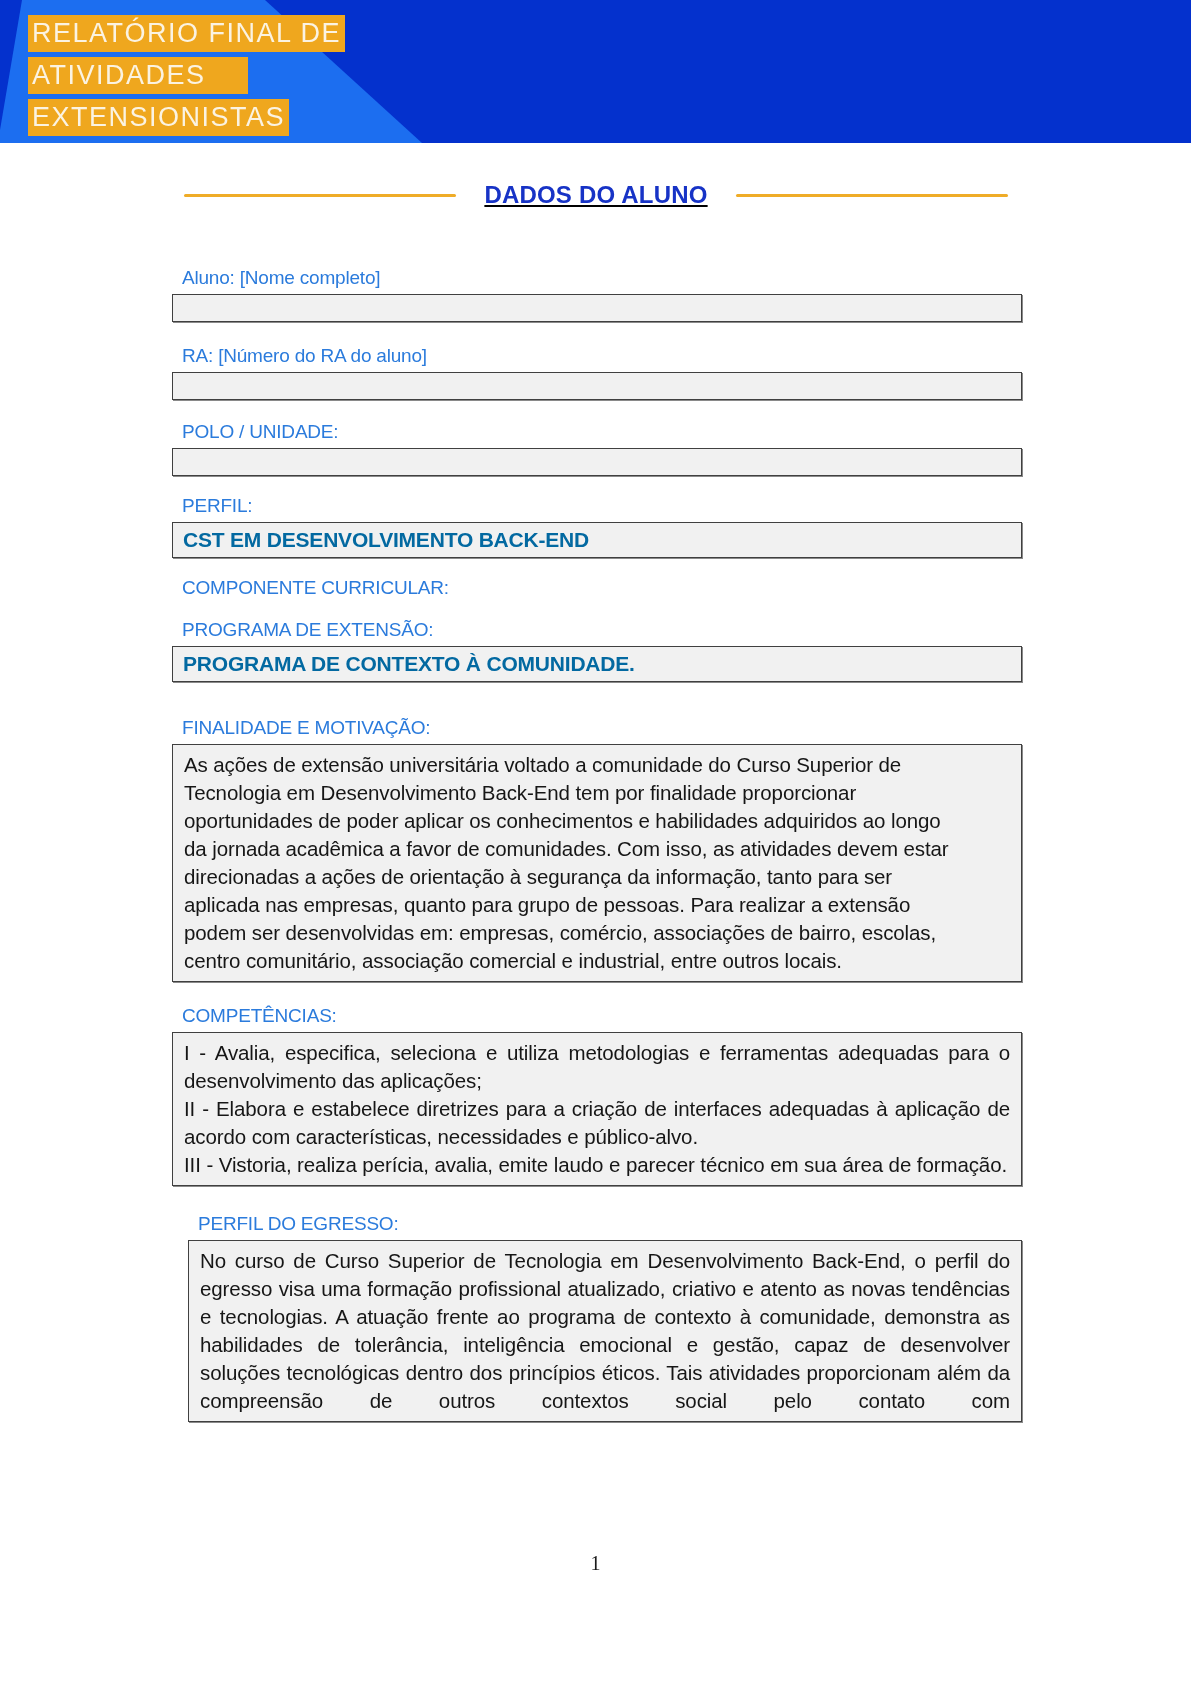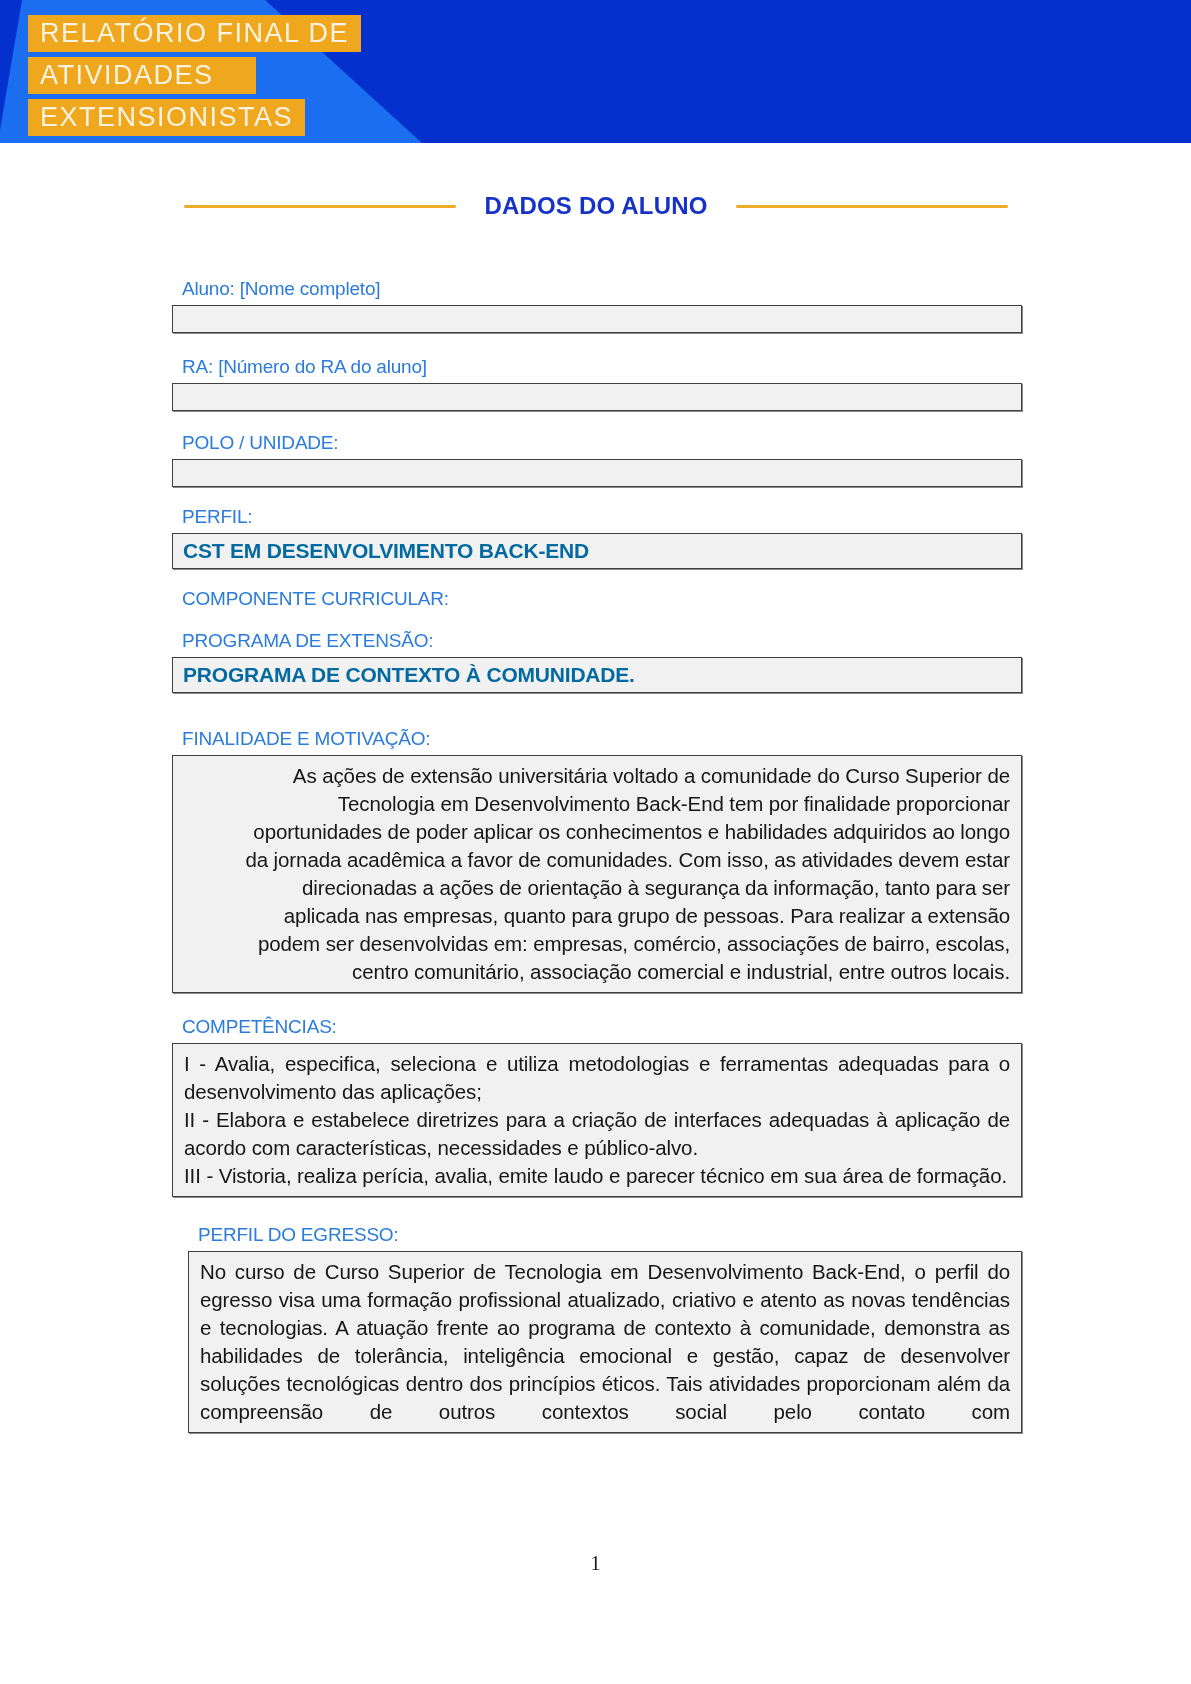--- a/index.html
+++ b/index.html
@@ -25,31 +25,31 @@
     background: #1C6EF0;
     clip-path: polygon(22px 0, 265px 0, 422px 100%, 0 100%, 0 130px);
   }
   .banner-text { position: absolute; top: 15px; left: 28px; }
   .banner-line {
     display: table;
     background: #EFA71E;
     color: #FBF3E2;
     font-size: 27px;
     line-height: 37px;
-    padding: 0 12px;
+    padding: 0 4px;
     margin-bottom: 5px;
     letter-spacing: 1.5px;
     white-space: nowrap;
   }
   .banner-line.pad-extra { padding-right: 42px; }
 
   
   .content { width: 850px; margin-left: 172px; }
 
-  .title-row { display: flex; align-items: center; margin-top: 48px; height: 30px; }
+  .title-row { display: flex; align-items: center; margin-top: 37px; height: 30px; text-decoration: underline; }
   .rule { flex: 1; height: 3px; background: #EFAC28; border-radius: 2px; }
   .rule.left  { margin-left: 12px;  margin-right: 28px; }
   .rule.right { margin-left: 28px;  margin-right: 14px; }
   .section-title {
     color: #1733C6;
     font-weight: bold;
     font-size: 24px;
     letter-spacing: 0.2px;
     white-space: nowrap;
   }
@@ -95,21 +95,20 @@
     background: #F1F1F1;
     border: 1.5px solid #404040;
     box-shadow: 1px 1px 0 #8a8a8a;
     font-size: 20.5px;
     line-height: 28px;
     padding: 6px 11px 6px 11px;
     color: #161616;
     letter-spacing: -0.1px;
     white-space: pre-line;
     overflow: hidden;
-    text-align: right;
   }
   .para-box.justify { text-align: justify; }
   .para-box.justify-last { text-align: justify; text-align-last: justify; }
 
   .footer {
     position: absolute;
     left: 0;
     width: 100%;
     top: 1552px;
     text-align: center;

